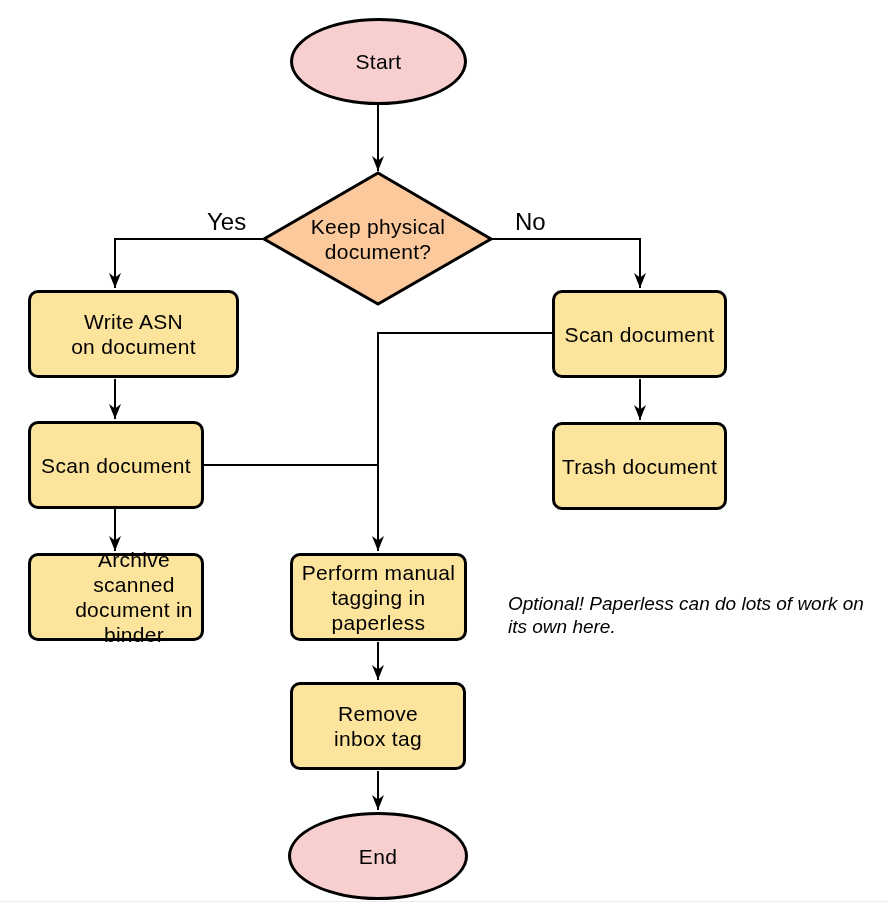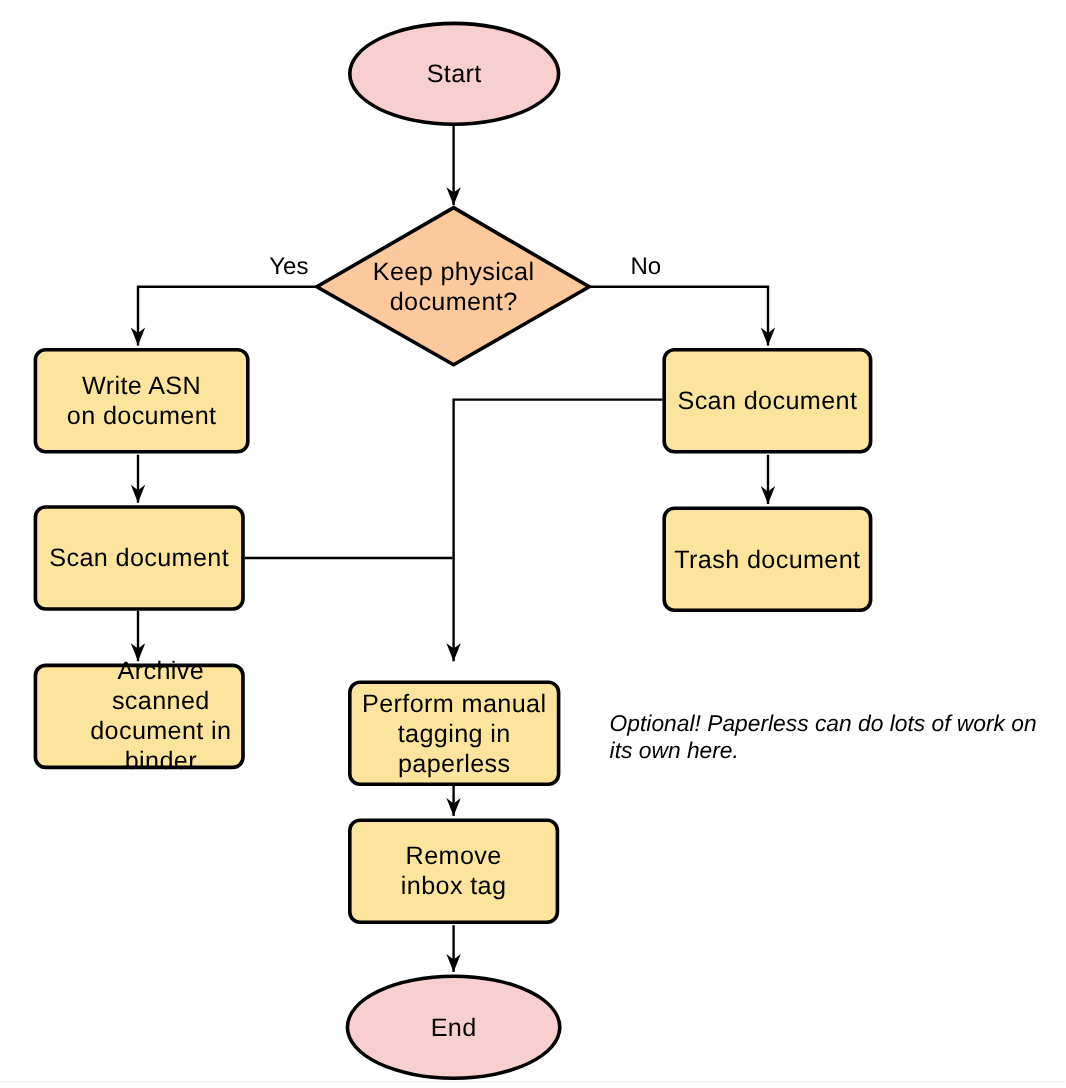--- a/index.html
+++ b/index.html
@@ -54,23 +54,23 @@
     background: var(--terminator-fill, #f8cfcf);
     border: 3px solid var(--stroke, #000000);
     border-radius: 50%;
   }
   .decision-label {
     background: transparent;
     border: none;
   }
   .edge-label {
     position: absolute;
-    font-size: 20px;
+    font-size: 24px;
     line-height: 22px;
-    text-align: right;
+    text-align: left;
   }
   .annotation {
     position: absolute;
     left: 480px;
     top: 592px;
     width: 404px;
     font-size: 19px;
     font-style: italic;
     line-height: 23px;
     white-space: pre-line;
@@ -81,26 +81,26 @@
     left: 0;
     top: 901px;
     width: 888px;
     height: 1px;
     background: var(--bottom-divider, #efecee);
   }
 
   
   .n-start      { left: 290px; top: 18px;  width: 177px; height: 87px; }
   .n-decision   { left: 278px; top: 201px; width: 200px; height: 76px; }
-  .n-write-asn  { left: 28px;  top: 290px; width: 180px; height: 88px; }
+  .n-write-asn  { left: 28px;  top: 290px; width: 211px; height: 88px; }
   .n-scan-left  { left: 28px;  top: 421px; width: 176px; height: 88px; }
   .n-archive    { left: 28px;  top: 553px; width: 176px; height: 88px; padding-left: 36px; }
   .n-scan-right { left: 552px; top: 290px; width: 175px; height: 88px; }
   .n-trash      { left: 552px; top: 422px; width: 175px; height: 88px; border-radius: 10px; }
-  .n-tagging    { left: 290px; top: 567px; width: 177px; height: 88px; align-items: center; }
+  .n-tagging    { left: 290px; top: 553px; width: 177px; height: 88px; align-items: center; }
   .n-remove     { left: 290px; top: 682px; width: 176px; height: 88px; }
   .n-end        { left: 288px; top: 812px; width: 180px; height: 88px; }
 
   .l-yes { left: 207px; top: 211px; width: 50px; }
   .l-no  { left: 503px; top: 211px; width: 36px; margin-left: 12px; }
 </style>
 </head>
 <body>
 
 <div class="canvas">

